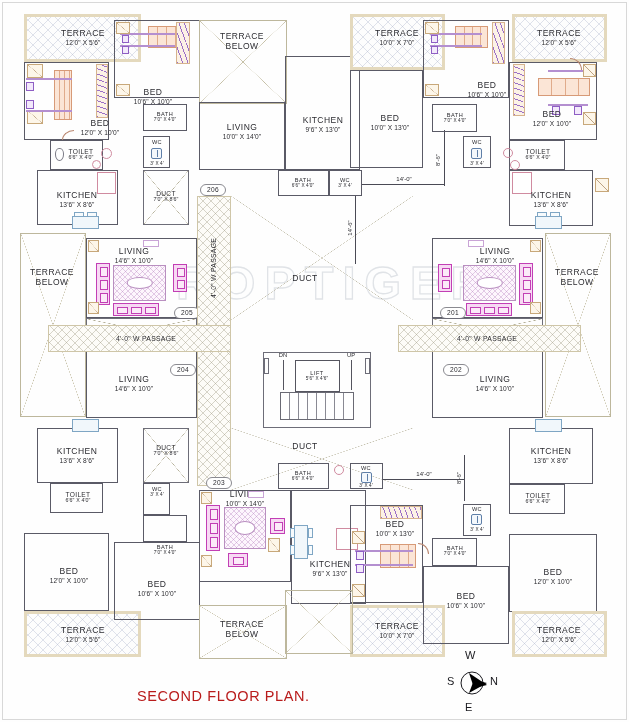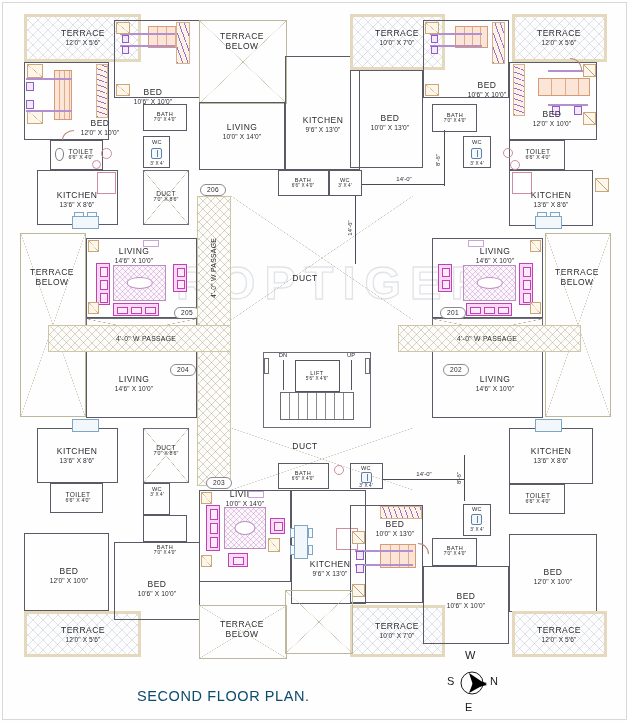--- a/index.html
+++ b/index.html
@@ -133,21 +133,21 @@
   
   #wm{
     position:absolute;left:0;top:247px;width:629px;height:70px;
     display:flex;align-items:center;justify-content:center;
     font-size:47px;letter-spacing:9px;font-weight:bold;
     color:transparent;-webkit-text-stroke:1.3px rgba(120,130,150,.22);
     pointer-events:none;user-select:none;
   }
 
   
-  #title{position:absolute;left:137px;top:688px;font-size:14.5px;letter-spacing:.6px;color:#0c4a6e;}
+  #title{position:absolute;left:137px;top:688px;font-size:14.5px;letter-spacing:.6px;color:#b91c1c;}
   #compass{position:absolute;left:441px;top:645px;width:72px;height:72px;}
   .cdir{position:absolute;font-size:11px;color:#1a1a1f;}
 </style>
 </head>
 <body>
 
 <div id="plan">
 
   <div id="frame"></div>
 

